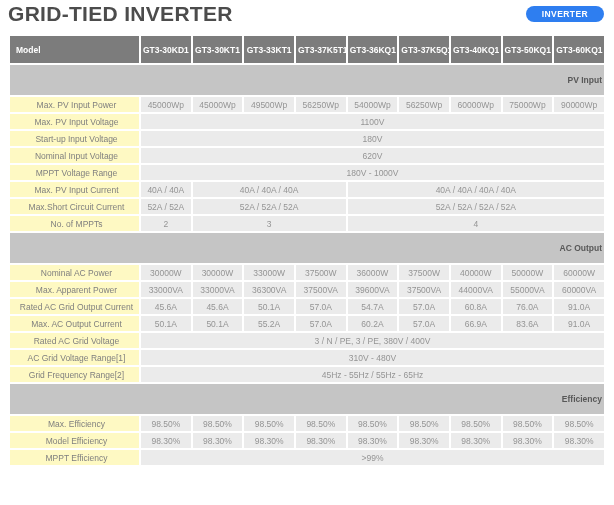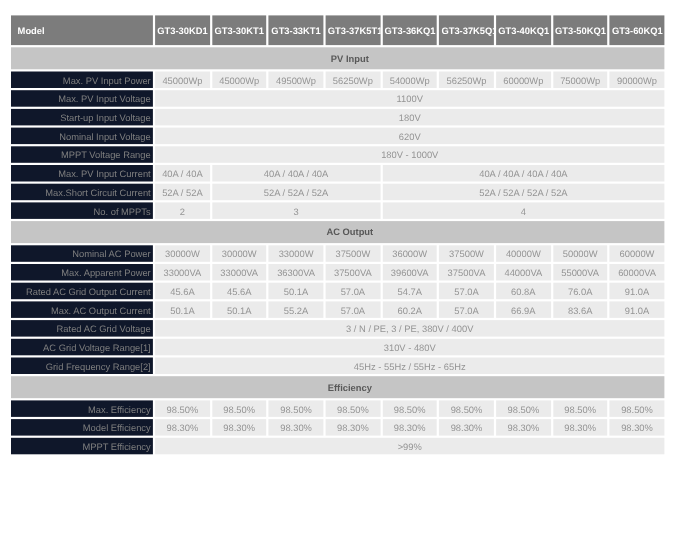--- a/index.html
+++ b/index.html
@@ -66,44 +66,48 @@
     font-weight: bold;
     height: 27px;
     text-align: center;
   }
   thead th.label { text-align: left; padding-left: 6px; }
   td.section {
     background: #c5c5c5;
     color: #585858;
     font-size: 8.5px;
     font-weight: bold;
-    height: 20px;
+    height: 30px;
+    text-align: right;
+    padding-left: 24px;
+  }
+  td.label {
+    background: #fef9c3;
+    color: #7f7f7f;
+    font-size: 8.5px;
+    height: 15px;
     text-align: center;
-    padding-left: 24px;
-  }
-  td.label {
-    background: #0f172a;
-    color: #7f7f7f;
-    font-size: 8.5px;
-    height: 15px;
-    text-align: right;
     padding-left: 6px;
   }
   td.val {
     background: #ebebeb;
     color: #949494;
     font-size: 8.5px;
     height: 15px;
     text-align: center;
   }
 </style>
 </head>
 <body>
 
 <div class="page">
+  <div class="title-row">
+    <h1 class="page-title">GRID-TIED INVERTER</h1>
+    <span class="badge">INVERTER</span>
+  </div>
 
   <table class="spec">
     <colgroup>
       <col class="label-col">
       <col>
         <col>
         <col>
         <col>
         <col>
         <col>

